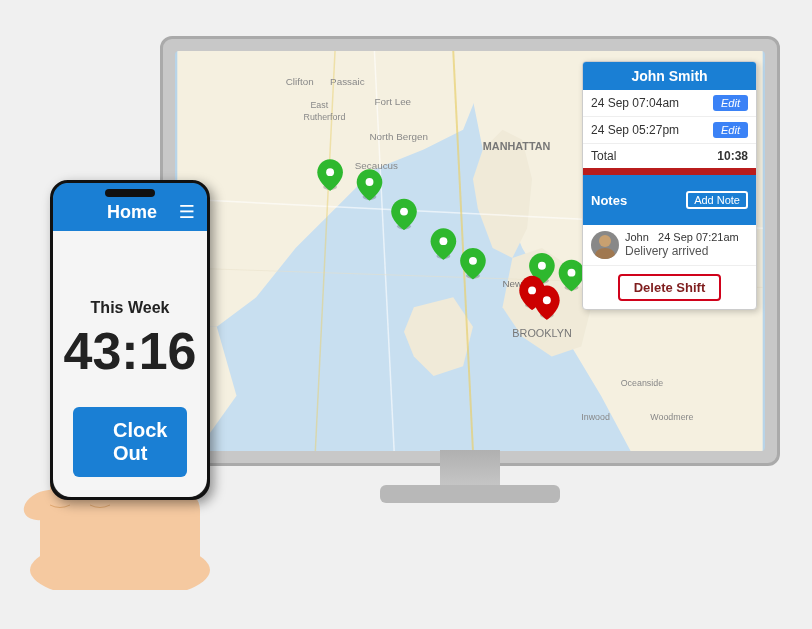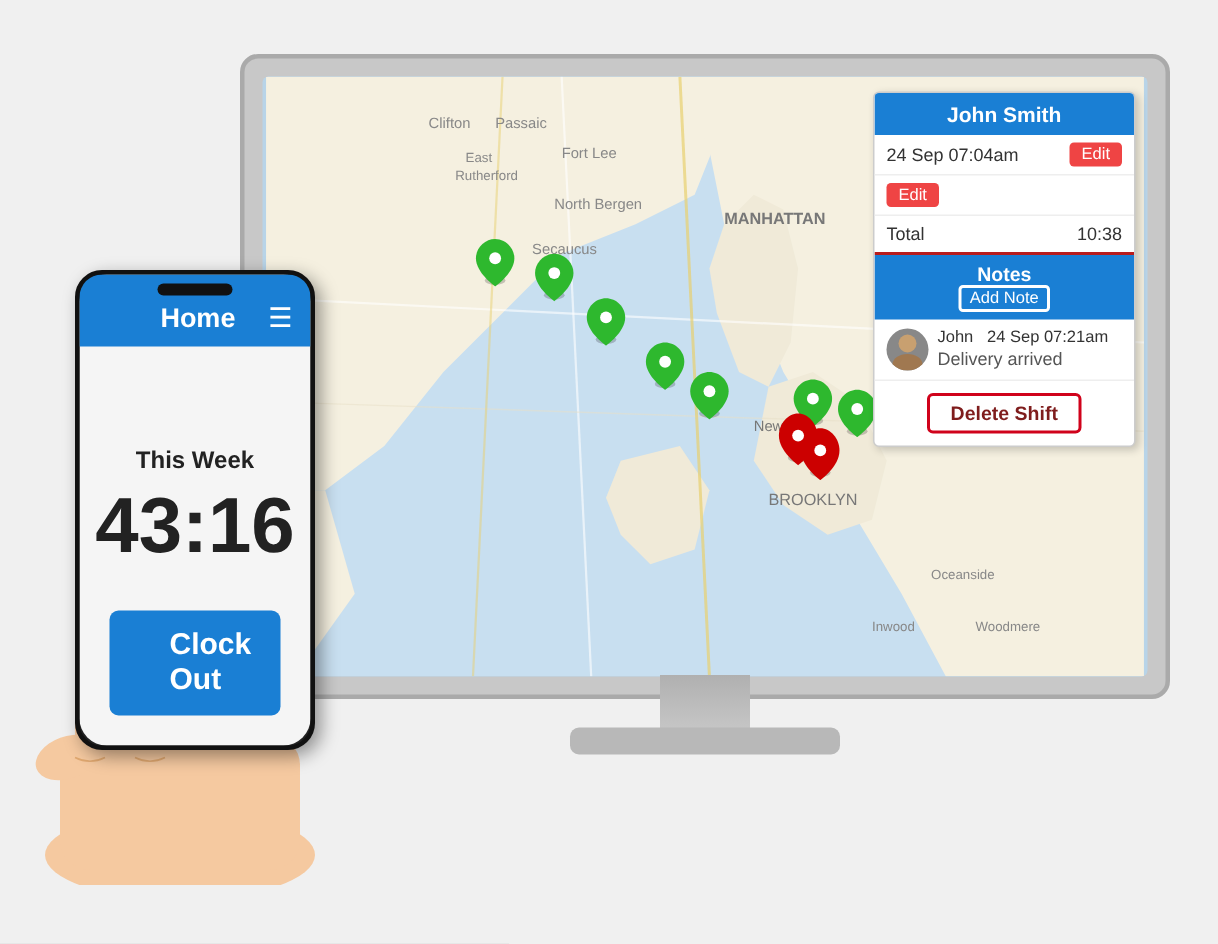--- a/index.html
+++ b/index.html
@@ -85,57 +85,57 @@
       border-bottom: 1px solid #eee;
     }
 
     .panel-row-label {
       flex: 1;
       color: #333;
       font-size: 12px;
     }
 
     .edit-btn {
-      background: #ef4444;
+      background: #3b82f6;
       color: #fff;
       border: none;
       border-radius: 3px;
       padding: 2px 8px;
       font-size: 11px;
       cursor: pointer;
+      font-style: italic;
     }
 
     .total-row {
       display: flex;
       padding: 5px 8px;
-      border-bottom: 2px solid #b91c1c;
+      border-bottom: 7px solid #b91c1c;
     }
 
     .total-label {
       flex: 1;
       font-size: 12px;
       color: #333;
     }
 
     .total-value {
       font-size: 12px;
       color: #333;
-      font-weight: normal;
+      font-weight: bold;
     }
 
     .notes-header {
       background: #1a7fd4;
       color: #fff;
-      padding: 5px 8px;
+      padding: 16px 8px;
       display: flex;
       align-items: center;
       justify-content: space-between;
       font-size: 13px;
       font-weight: bold;
-      flex-direction: column;
     }
 
     .add-note-btn {
       background: #1a7fd4;
       color: #fff;
       border: 2px solid #fff;
       border-radius: 3px;
       padding: 1px 6px;
       font-size: 11px;
       cursor: pointer;
@@ -420,20 +420,21 @@
         
         <div class="info-panel">
           <div class="panel-header">John Smith</div>
 
           <div class="panel-row">
             <span class="panel-row-label">24 Sep 07:04am</span>
             <button class="edit-btn">Edit</button>
           </div>
 
           <div class="panel-row">
+            <span class="panel-row-label">24 Sep 05:27pm</span>
             <button class="edit-btn">Edit</button>
           </div>
 
           <div class="total-row">
             <span class="total-label">Total</span>
             <span class="total-value">10:38</span>
           </div>
 
           <div class="notes-header">
             <span>Notes</span>

